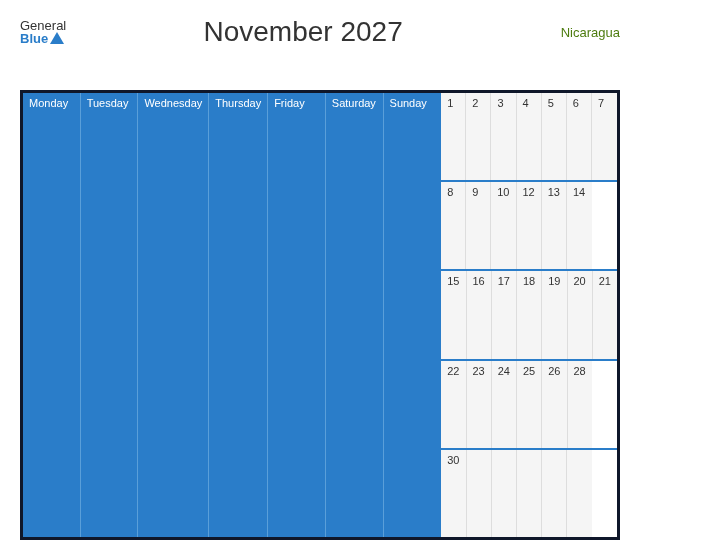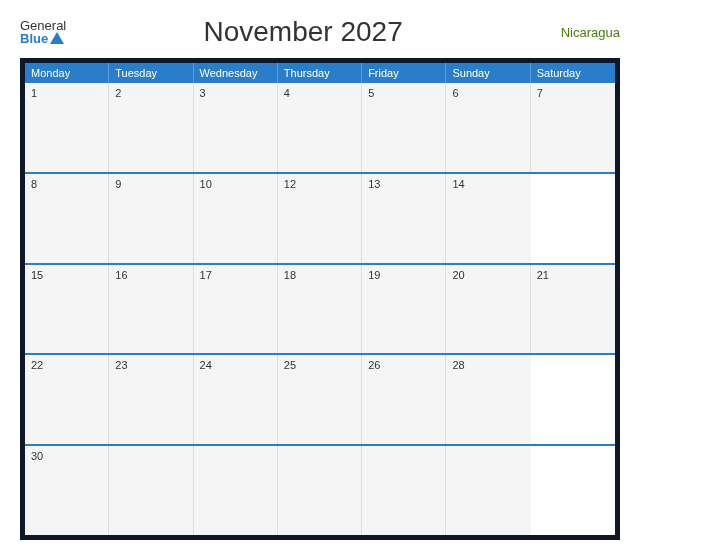--- a/index.html
+++ b/index.html
@@ -9,20 +9,21 @@
       background: #fff;
       font-family: Arial, sans-serif;
       overflow: hidden;
     }
     .calendar-container {
       width: 640px;
       height: 550px;
       padding: 16px 20px 10px 20px;
       display: flex;
       flex-direction: column;
+      gap: 32px;
     }
     .header {
       display: flex;
       align-items: center;
       justify-content: space-between;
       margin-bottom: 10px;
     }
     .logo {
       display: flex;
       flex-direction: column;
@@ -59,22 +60,21 @@
     }
     .country {
       font-size: 13px;
       color: #4d7c0f;
       text-align: right;
       min-width: 80px;
     }
     .calendar-grid {
       flex: 1;
       display: flex;
-      flex-direction: column;
-      border: 5px solid #0f172a;
+      border: 3px solid #0f172a;
     }
     .day-headers {
       display: grid;
       grid-template-columns: repeat(7, 1fr);
       background: #2a7dc9;
     }
     .day-header {
       color: #fff;
       font-size: 11px;
       padding: 4px 6px;
@@ -135,22 +135,22 @@
     <div class="country">Nicaragua</div>
   </div>
 
   <div class="calendar-grid">
     <div class="day-headers">
     <div class="day-header">Monday</div>
         <div class="day-header">Tuesday</div>
         <div class="day-header">Wednesday</div>
         <div class="day-header">Thursday</div>
         <div class="day-header">Friday</div>
+        <div class="day-header">Saturday</div>
         <div class="day-header">Sunday</div>
-        <div class="day-header">Saturday</div>
       </div>
     <div class="calendar-body">
     <div class="week-row">
           <div class="day-cell">
             <span class="day-number">1</span>
           </div>
           <div class="day-cell">
             <span class="day-number">2</span>
           </div>
           <div class="day-cell">

